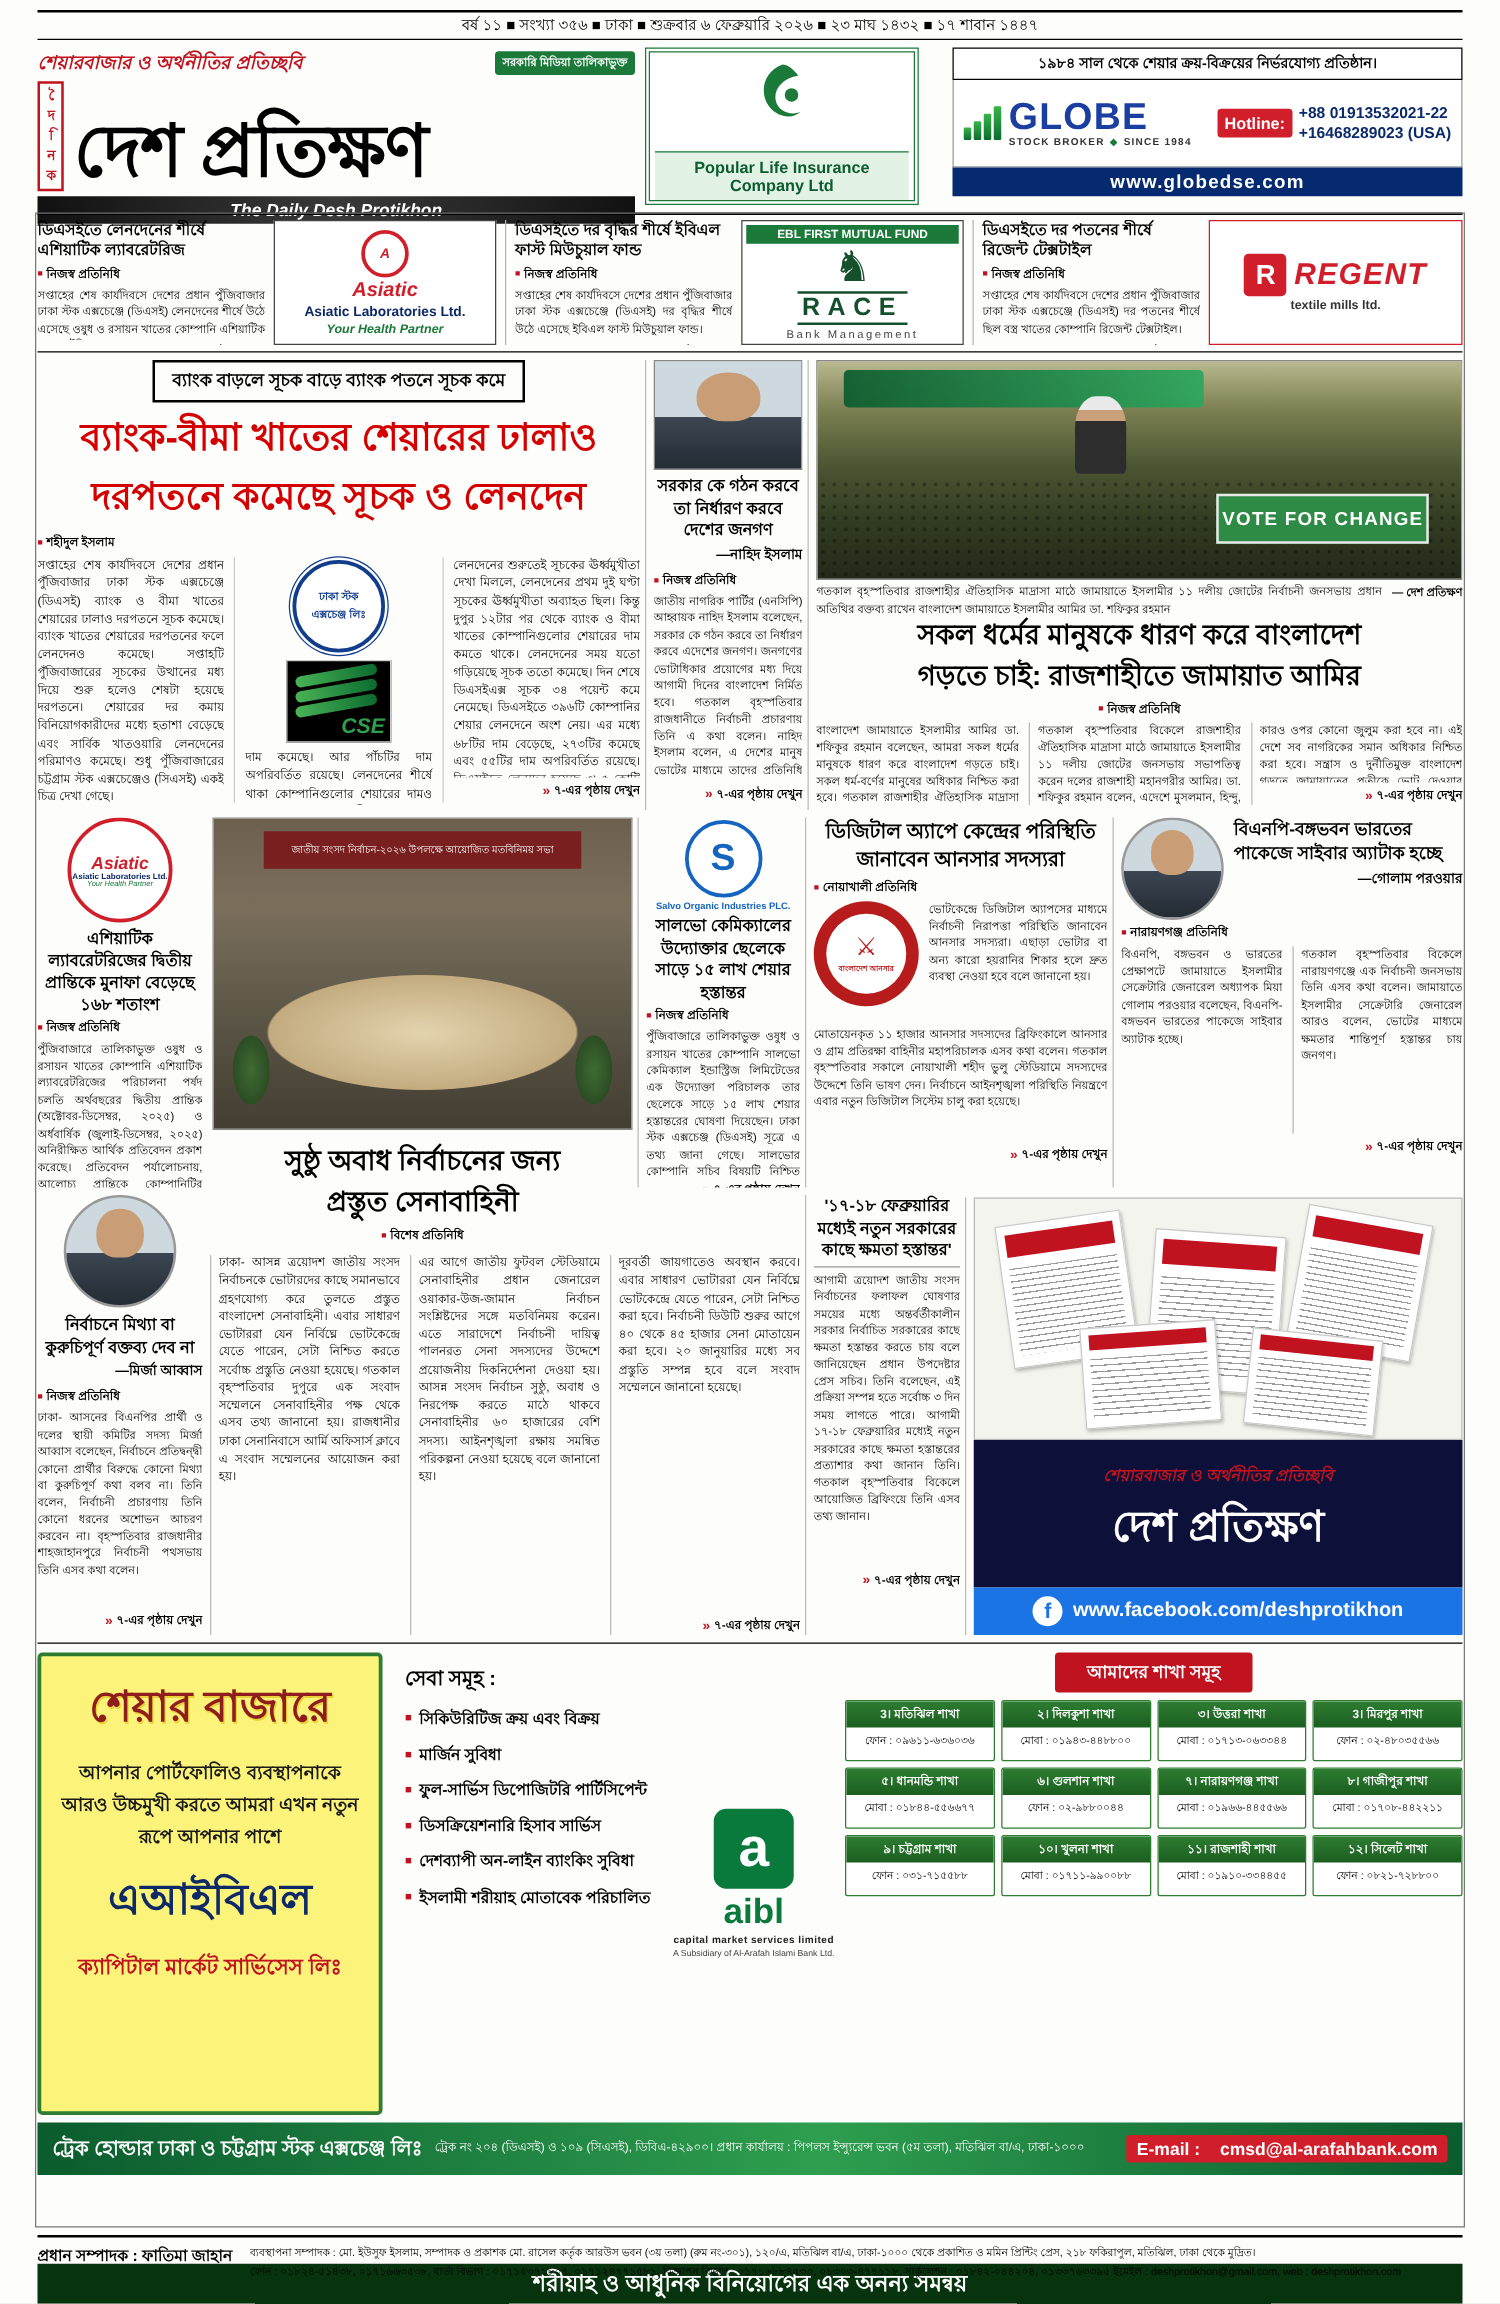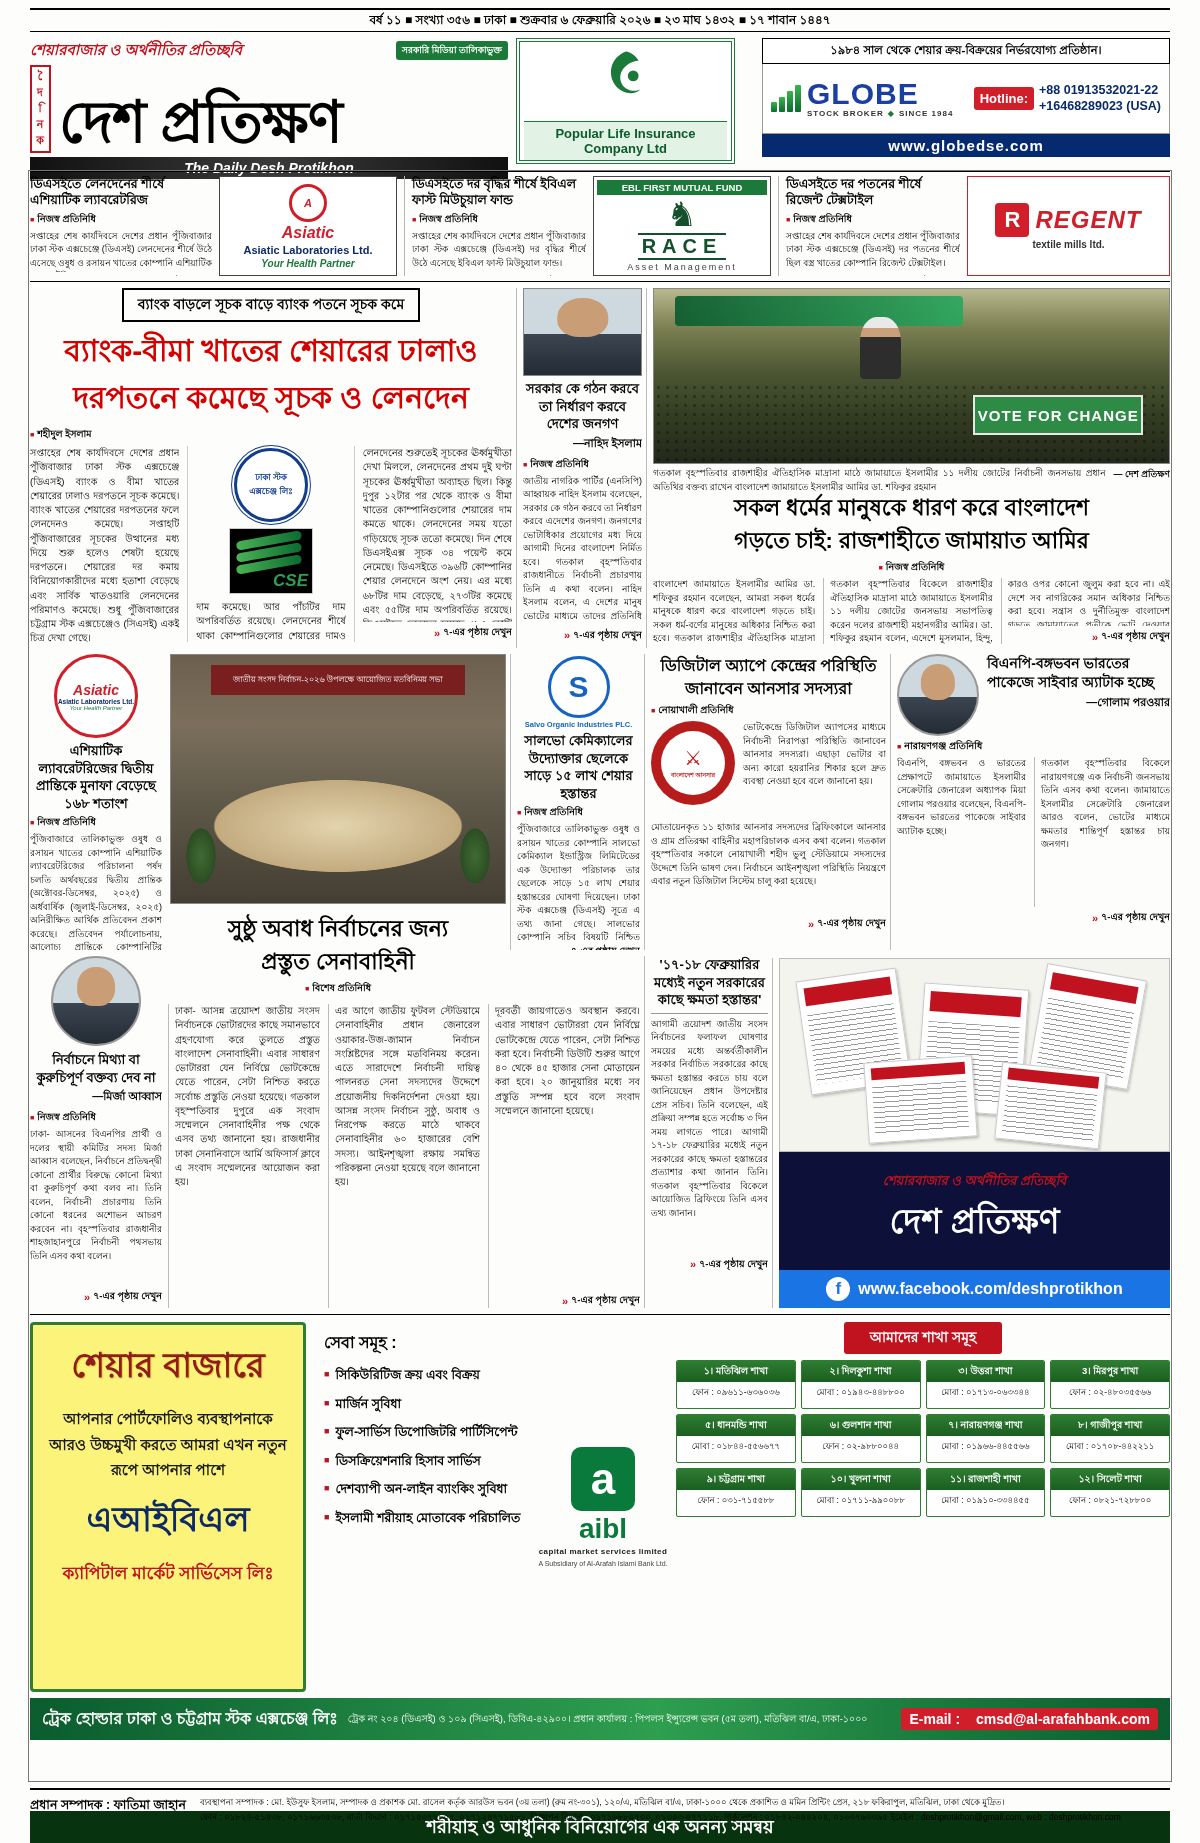--- a/index.html
+++ b/index.html
@@ -11,21 +11,21 @@
 .b9{font-size:9px;line-height:1.5;text-align:justify;overflow:hidden}
 .b95{font-size:9.5px;line-height:1.5;text-align:justify;overflow:hidden}
 .byline{display:flex;align-items:center;gap:3px;font-size:9.5px;font-weight:700;margin:3px 0}
 .sq{color:#c1121f;font-size:7px;line-height:1}
 .readmore{display:flex;justify-content:flex-end;align-items:center;gap:3px;font-size:9.5px;font-weight:700;margin-top:3px;cursor:pointer}
 .arr{color:#c1121f;font-size:11px}
 .hl-sm{font-size:13px;font-weight:700;line-height:1.35;text-align:center}
 .attrib{font-size:11px;font-weight:700;text-align:right;margin:2px 0}
 .cl{border-left:1px solid #bbb;padding-left:6px}
 
-.topbar{border-top:2px solid #000;border-bottom:1px solid #000;display:flex;align-items:center;justify-content:center;font-size:12px;font-weight:700}
+.topbar{border-top:2px solid #000;border-bottom:1px solid #000;display:flex;align-items:center;justify-content:center;font-size:12px;font-weight:400}
 .mast{display:flex;flex-direction:column}
 .mast-row1{display:flex;justify-content:space-between;align-items:center}
 .script-red{color:#c1121f;font-style:italic;font-weight:700;font-size:15px}
 .badge-green{background:#1b7a3a;color:#fff;font-size:9px;font-weight:700;padding:2px 6px;border-radius:3px}
 .mast-title-row{display:flex;align-items:flex-end;gap:8px;margin-top:2px}
 .daily-tag{border:2px solid #c1121f;color:#c1121f;font-size:11px;font-weight:700;padding:2px 3px;writing-mode:vertical-rl;text-orientation:upright;line-height:1}
 .mast-title{font-size:58px;font-weight:800;line-height:1.05;letter-spacing:-1px}
 .mast-sub{margin-top:4px;background:linear-gradient(90deg,#111,#3a3a3a 50%,#111);color:#fff;font-style:italic;font-weight:700;font-size:14px;text-align:center;padding:3px 0}
 
 .popular{border:4px double #1b7a3a;background:#fff;display:flex;flex-direction:column;align-items:center;justify-content:space-between;padding:6px 4px 0}
@@ -221,21 +221,21 @@
         </div>
       <p class="b9" style="height:42px">সপ্তাহের শেষ কার্যদিবসে দেশের প্রধান পুঁজিবাজার ঢাকা স্টক এক্সচেঞ্জে (ডিএসই) দর বৃদ্ধির শীর্ষে উঠে এসেছে ইবিএল ফাস্ট মিউচুয়াল ফান্ড।</p>
       <div class="readmore">
           <span>৭-এর পৃষ্ঠায় দেখুন</span>
         </div>
     </div>
     <div class="adbox" style="width:178px">
       <div class="race-bar">EBL FIRST MUTUAL FUND</div>
       <span class="knight">♞</span>
       <div class="race-word">RACE</div>
-      <div style="font-size:9px;letter-spacing:2px;color:#444">Asset Management</div>
+      <div style="font-size:9px;letter-spacing:2px;color:#444">Bank Management</div>
     </div>
     <div class="ts" style="width:182px">
       <h3>ডিএসইতে দর পতনের শীর্ষে রিজেন্ট টেক্সটাইল</h3>
       <div class="byline">
           <span class="sq">■</span>
           <span>নিজস্ব প্রতিনিধি</span>
         </div>
       <p class="b9" style="height:42px">সপ্তাহের শেষ কার্যদিবসে দেশের প্রধান পুঁজিবাজার ঢাকা স্টক এক্সচেঞ্জে (ডিএসই) দর পতনের শীর্ষে ছিল বস্ত্র খাতের কোম্পানি রিজেন্ট টেক্সটাইল।</p>
       <div class="readmore">
           <span>৭-এর পৃষ্ঠায় দেখুন</span>
@@ -515,21 +515,21 @@
     <div class="aibl-logo" style="width:130px">
       <div class="aibl-a">a</div>
       <div class="aibl-name">aibl</div>
       <div class="aibl-cap">capital market services limited</div>
       <div class="aibl-tag">A Subsidiary of Al-Arafah Islami Bank Ltd.</div>
     </div>
     <div class="branches" style="flex:1">
       <div class="br-title">আমাদের শাখা সমূহ</div>
       <div class="br-grid">
           <div class="branch">
-          <div class="br-h">১। মতিঝিল শাখা</div>
+          <div class="br-h">3। মতিঝিল শাখা</div>
           <div class="br-b">ফোন : ০৯৬১১-৬৩৬০৩৬</div>
         </div>
           <div class="branch">
           <div class="br-h">২। দিলকুশা শাখা</div>
           <div class="br-b">মোবা : ০১৯৪৩-৪৪৮৮০০</div>
         </div>
           <div class="branch">
           <div class="br-h">৩। উত্তরা শাখা</div>
           <div class="br-b">মোবা : ০১৭১৩-০৬৩৩৪৪</div>
         </div>

